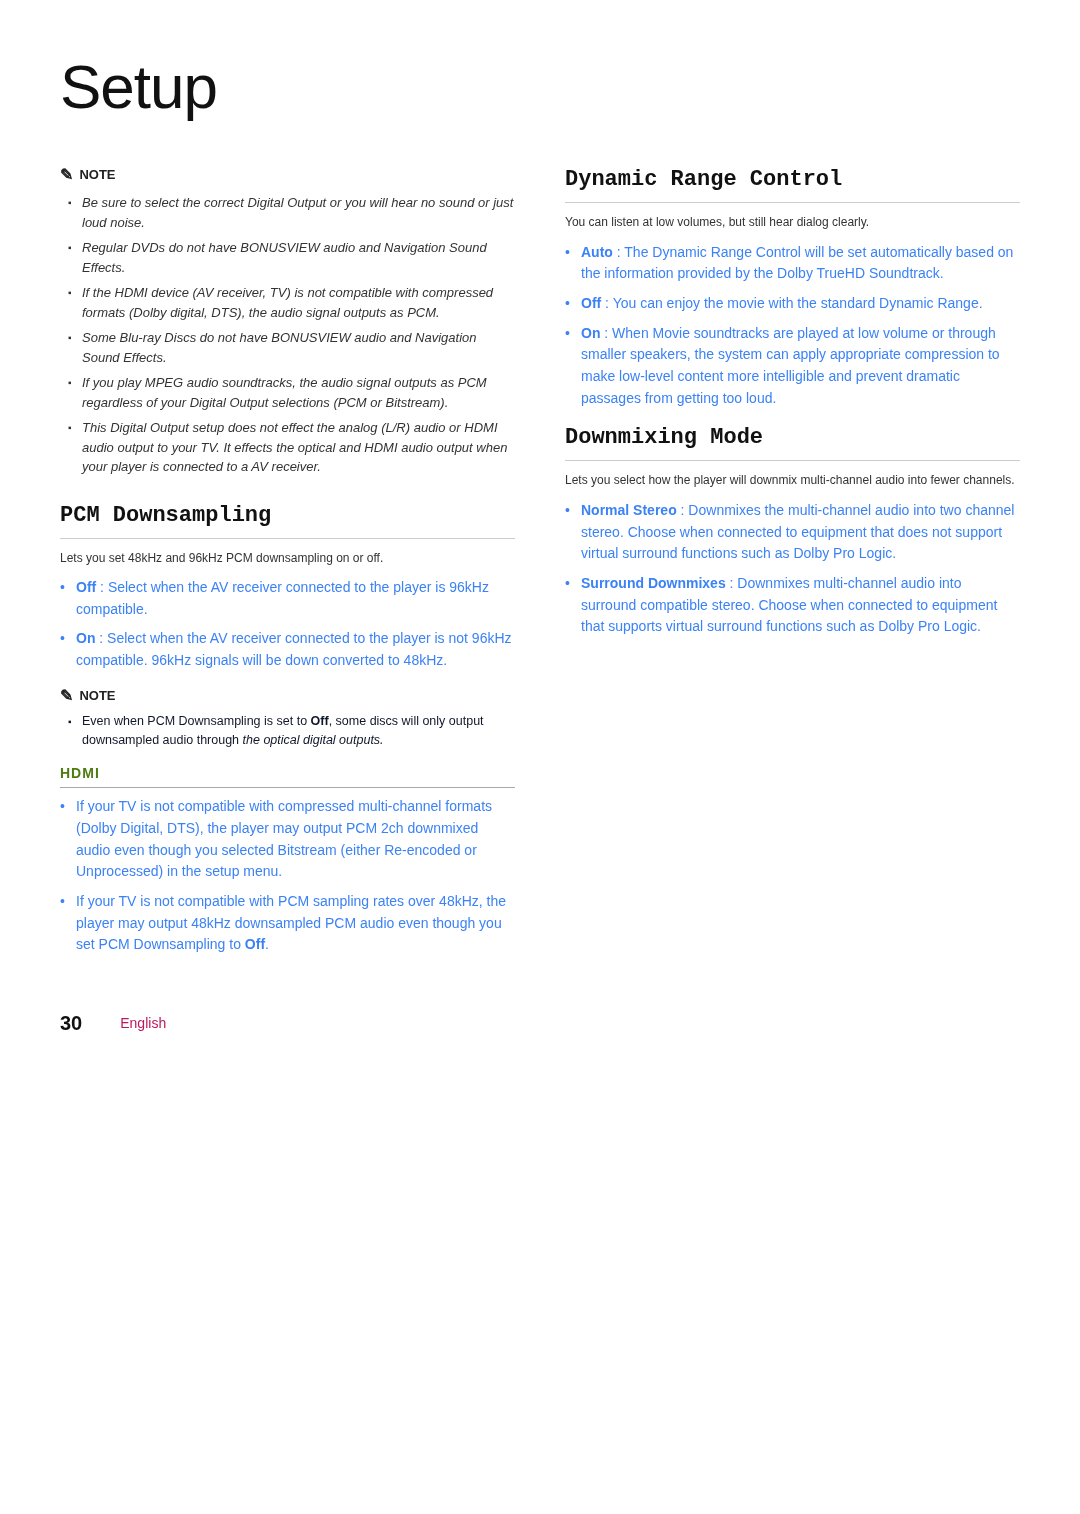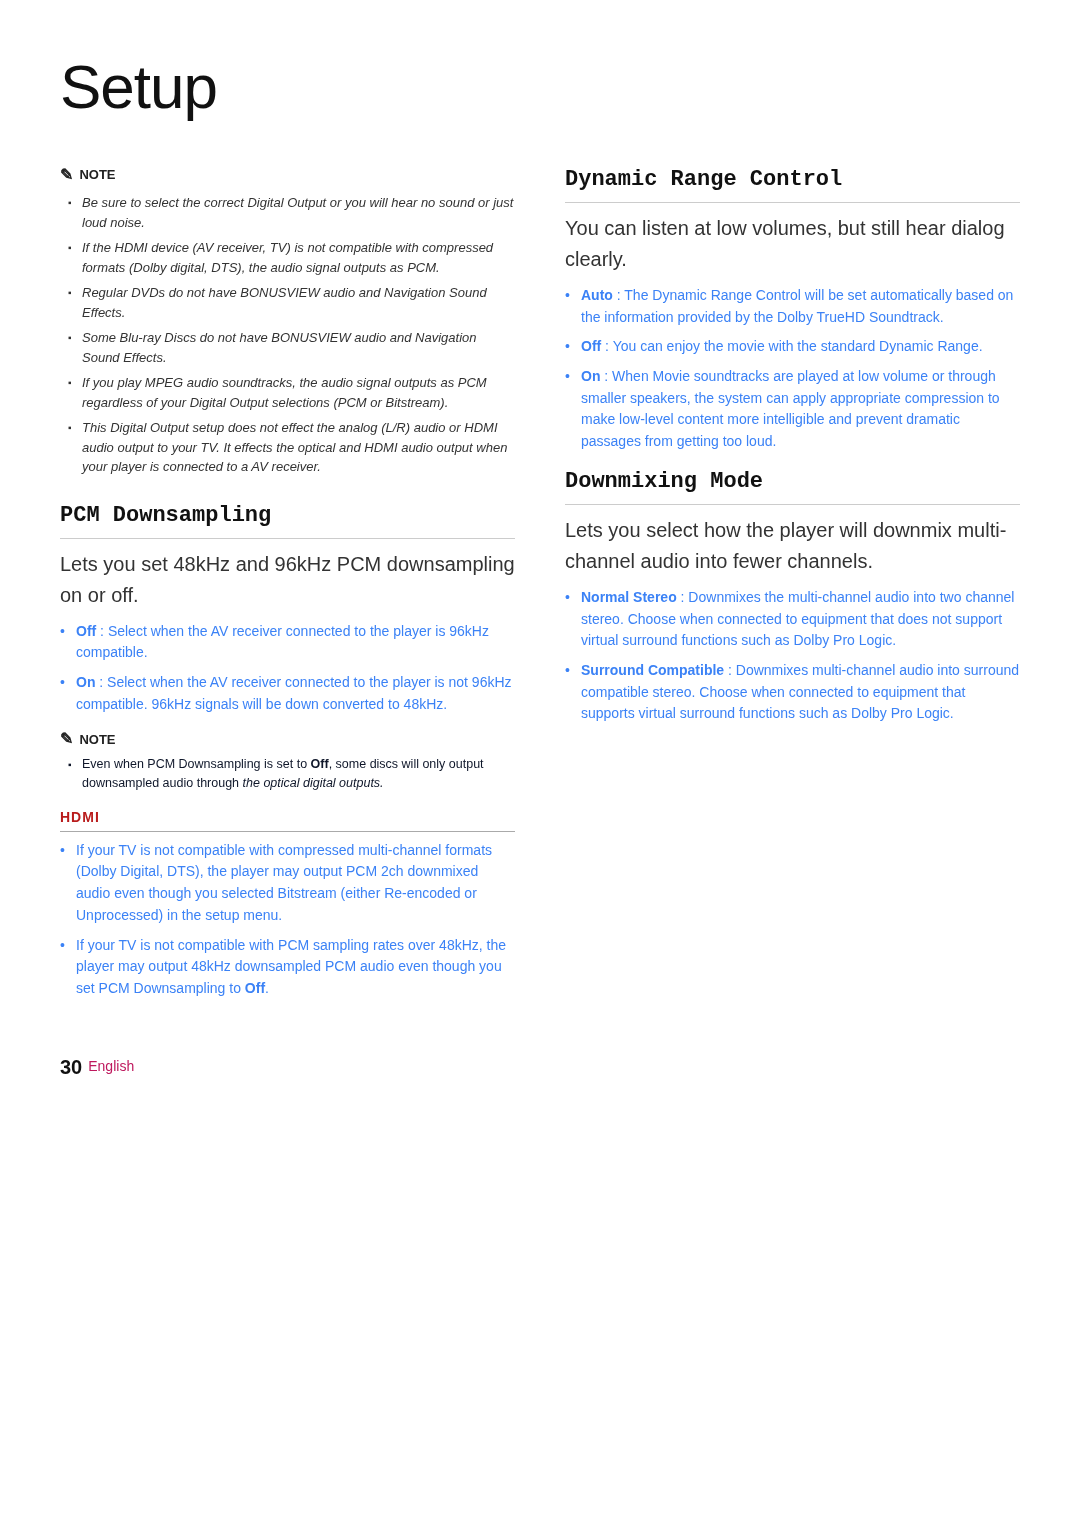--- a/index.html
+++ b/index.html
@@ -70,21 +70,21 @@
     .section-title {
       font-size: 22px;
       font-weight: bold;
       color: #111;
       border-bottom: 1px solid #ccc;
       padding-bottom: 6px;
       margin-bottom: 10px;
       font-family: Liberation Mono, monospace;
     }
     .section-desc {
-      font-size: 20px;
+      font-size: 12px;
       color: #333;
       margin-bottom: 10px;
       line-height: 1.55;
     }
     .bullet-list {
       list-style: none;
       padding-left: 0;
       margin-bottom: 12px;
     }
     .bullet-list li {
@@ -127,31 +127,32 @@
     .sub-note-list li::before {
       content: '▪';
       position: absolute;
       left: 0;
       font-size: 10px;
       top: 2px;
     }
     .hdmi-label {
       font-size: 14px;
       font-weight: bold;
-      color: #b91c1c;
+      color: #4d7c0f;
       letter-spacing: 1px;
       margin-bottom: 8px;
       margin-top: 4px;
       border-bottom: 1px solid #aaa;
       padding-bottom: 3px;
     }
     .page-footer {
       display: flex;
       align-items: center;
       margin-top: 40px;
+      gap: 32px;
     }
     .page-number {
       font-size: 20px;
       font-weight: bold;
       color: #111;
     }
     .page-lang {
       font-size: 14px;
       color: #be185d;
       margin-left: 6px;
@@ -169,22 +170,22 @@
 
   <div class="left-col">
 
     <div class="note-block">
       <div class="note-label">
         <span class="note-icon">✎</span>
         <span>NOTE</span>
       </div>
       <ul class="note-list">
         <li>Be sure to select the correct Digital Output or you will hear no sound or just loud noise.</li>
+        <li>Regular DVDs do not have BONUSVIEW audio and Navigation Sound Effects.</li>
         <li>If the HDMI device (AV receiver, TV) is not compatible with compressed formats (Dolby digital, DTS), the audio signal outputs as PCM.</li>
-        <li>Regular DVDs do not have BONUSVIEW audio and Navigation Sound Effects.</li>
         <li>Some Blu-ray Discs do not have BONUSVIEW audio and Navigation Sound Effects.</li>
         <li>If you play MPEG audio soundtracks, the audio signal outputs as PCM regardless of your Digital Output selections (PCM or Bitstream).</li>
         <li>This Digital Output setup does not effect the analog (L/R) audio or HDMI audio output to your TV. It effects the optical and HDMI audio output when your player is connected to a AV receiver.</li>
       </ul>
     </div>
 
     <div class="section-block">
       <div class="section-title">PCM Downsampling</div>
       <p class="section-desc">Lets you set 48kHz and 96kHz PCM downsampling on or off.</p>
       <ul class="bullet-list">
@@ -220,21 +221,21 @@
         <li><b>Off</b> : You can enjoy the movie with the standard Dynamic Range.</li>
         <li><b>On</b> : When Movie soundtracks are played at low volume or through smaller speakers, the system can apply appropriate compression to make low-level content more intelligible and prevent dramatic passages from getting too loud.</li>
       </ul>
     </div>
 
     <div class="section-block">
       <div class="section-title">Downmixing Mode</div>
       <p class="section-desc">Lets you select how the player will downmix multi-channel audio into fewer channels.</p>
       <ul class="bullet-list">
         <li><b>Normal Stereo</b> : Downmixes the multi-channel audio into two channel stereo. Choose when connected to equipment that does not support virtual surround functions such as Dolby Pro Logic.</li>
-        <li><b>Surround Compatible</b> : Downmixes multi-channel audio into surround compatible stereo. Choose when connected to equipment that supports virtual surround functions such as Dolby Pro Logic.</li>
+        <li><b>Surround Downmixes</b> : Downmixes multi-channel audio into surround compatible stereo. Choose when connected to equipment that supports virtual surround functions such as Dolby Pro Logic.</li>
       </ul>
     </div>
 
   </div>
 </div>
 
 <div class="page-footer">
   <span class="page-number">30</span>
   <span class="page-lang">English</span>
 </div>

